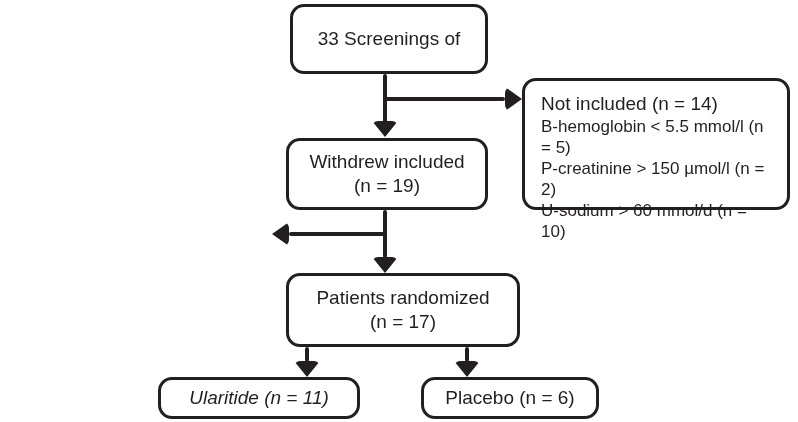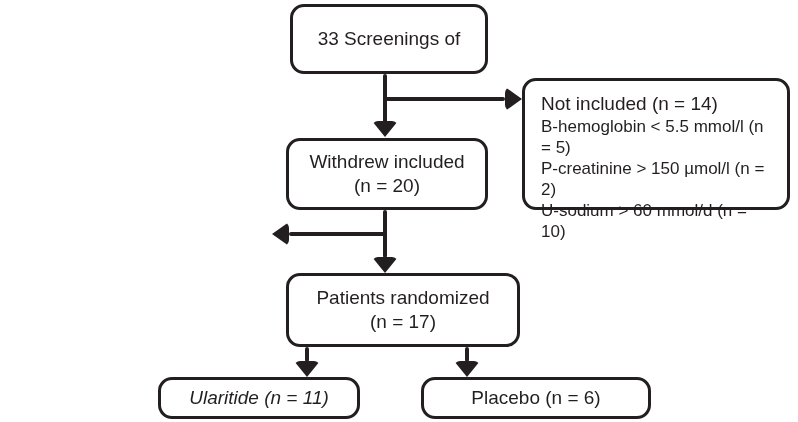--- a/index.html
+++ b/index.html
@@ -65,21 +65,21 @@
     border-bottom: 12px solid transparent;
     border-right: 17px solid var(--ink);
   }
   
   .screenings     { left: 290px; top: 4px;   width: 198px; height: 70px; }
   .not-included   { left: 522px; top: 78px;  width: 268px; height: 132px; }
   .included       { left: 286px; top: 138px; width: 202px; height: 72px; }
   .not-randomized { left: 4px;   top: 212px; width: 266px; height: 89px; }
   .randomized     { left: 286px; top: 273px; width: 234px; height: 74px; }
   .ularitide      { left: 158px; top: 377px; width: 202px; height: 42px; font-style: italic; }
-  .placebo        { left: 421px; top: 377px; width: 230px; height: 42px; }
+  .placebo        { left: 421px; top: 377px; width: 178px; height: 42px; }
   
   .v1  { left: 383px; top: 74px;  width: 4px;  height: 49px; }
   .ah1 { left: 372px; top: 121px; }
   .h1  { left: 385px; top: 97px;  width: 120px; height: 4px; }
   .ah2 { left: 505px; top: 87px;  }
   .v2  { left: 383px; top: 210px; width: 4px;  height: 48px; }
   .ah3 { left: 372px; top: 257px; }
   .h2  { left: 289px; top: 232px; width: 98px; height: 4px; }
   .ah4 { left: 272px; top: 222px; }
   .s1  { left: 305px; top: 347px; width: 4px;  height: 15px; }
@@ -98,21 +98,21 @@
 
   <div class="box detail not-included">
     <div class="box-title">Not included (n = 14)</div>
     <div>B-hemoglobin &lt; 5.5 mmol/l (n = 5)</div>
     <div>P-creatinine &gt; 150 µmol/l (n = 2)</div>
     <div>U-sodium &gt; 60 mmol/d (n = 10)</div>
   </div>
 
   <div class="box center included">
     <div>Withdrew included</div>
-    <div>(n = 20)</div>
+    <div>(n = 19)</div>
   </div>
 
 
   <div class="box center randomized">
     <div>Patients randomized</div>
     <div>(n = 17)</div>
   </div>
 
   <div class="box center ularitide">
     <div>Ularitide (n = 11)</div>

